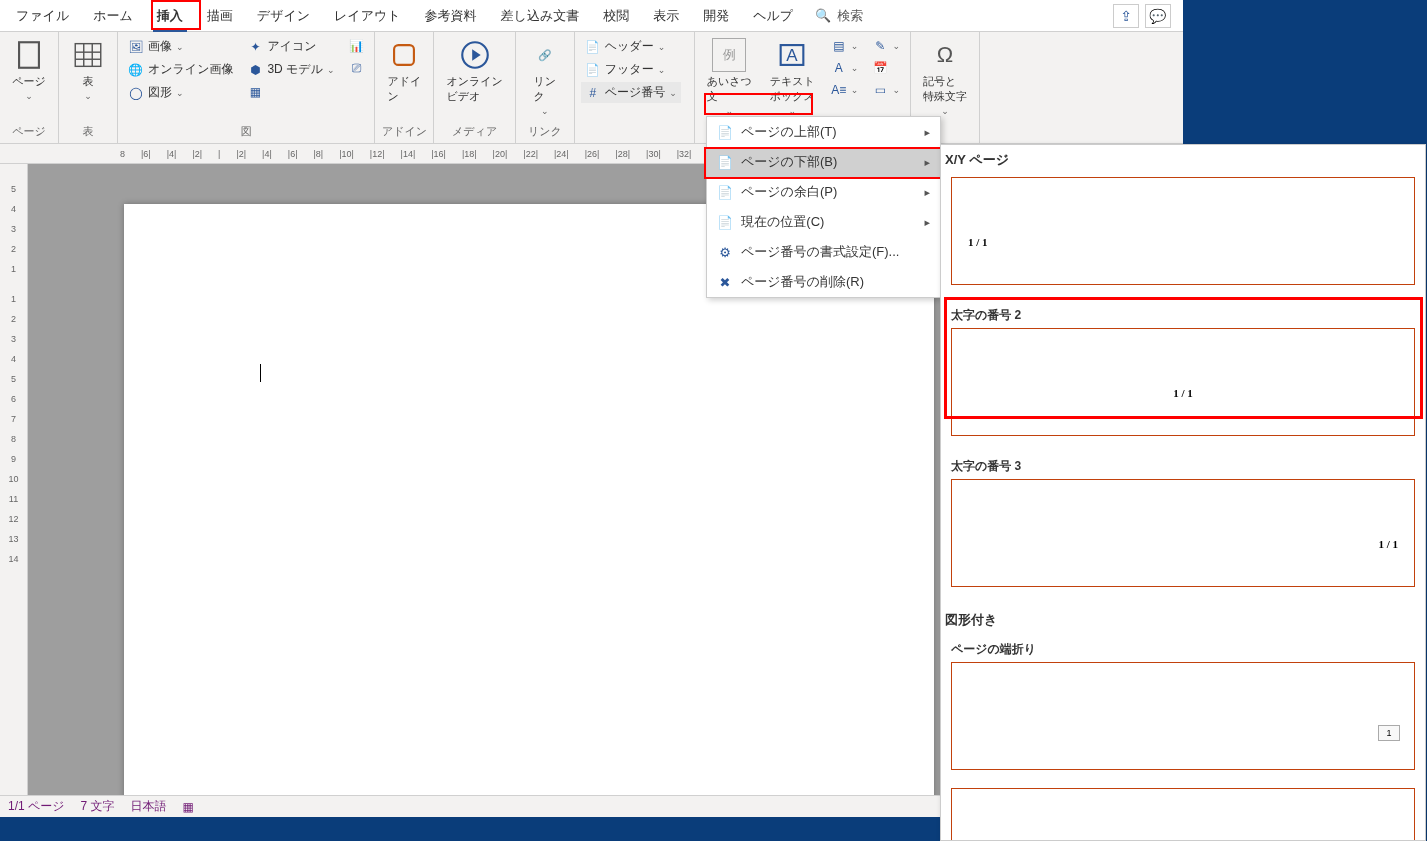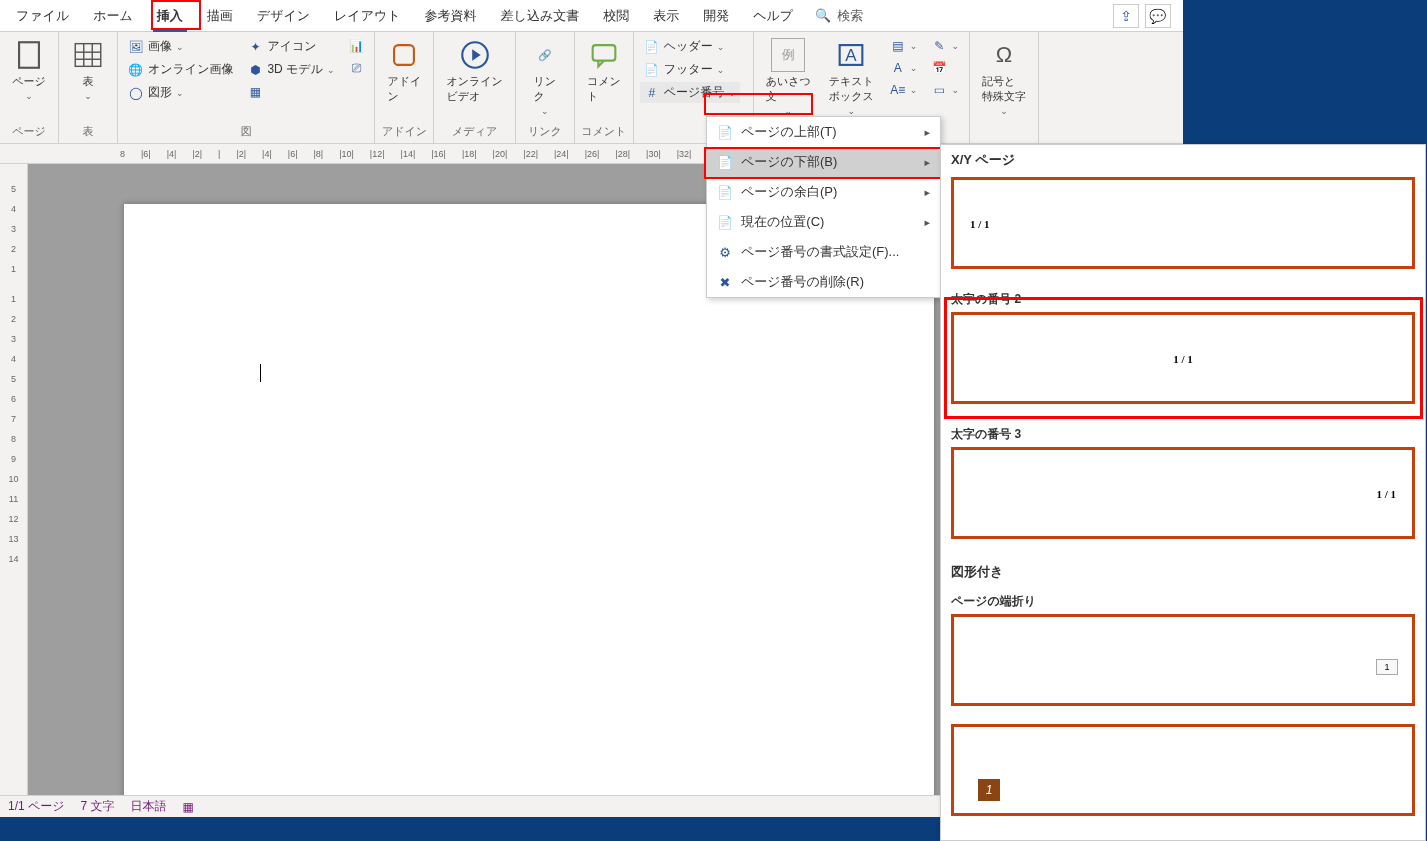--- a/index.html
+++ b/index.html
@@ -34,24 +34,24 @@
 
 .dropdown { position: absolute; left: 706px; top: 116px; width: 235px; background: #fff; border: 1px solid #ccc; box-shadow: 2px 2px 6px rgba(0,0,0,0.2); z-index: 20; }
 .dd-item { display: flex; align-items: center; gap: 8px; padding: 6px 10px; font-size: 13px; color: #333; cursor: pointer; position: relative; }
 .dd-item:hover, .dd-item.hover { background: #d0d0d0; }
 .dd-arrow { margin-left: auto; font-size: 11px; color: #555; }
 .dd-icon { width: 16px; height: 16px; color: #2b579a; display: flex; align-items: center; justify-content: center; }
 .dd-highlight { border: 2px solid #ff0000; position: absolute; left: 704px; top: 147px; width: 238px; height: 32px; pointer-events: none; z-index: 25; }
 
 
 .gallery { position: absolute; left: 940px; top: 144px; width: 486px; height: 697px; background: #fff; border: 1px solid #ccc; box-shadow: 2px 2px 6px rgba(0,0,0,0.2); z-index: 30; overflow-y: auto; }
-.gal-header { font-size: 13px; font-weight: bold; padding: 6px 10px 4px; color: #333; }
+.gal-header { font-size: 13px; font-weight: bold; padding: 6px 4px 4px; color: #333; }
 .gal-option { margin: 4px 10px 18px; }
 .gal-title { font-size: 12px; font-weight: bold; padding: 4px 0; color: #333; }
-.gal-preview { border: 3px solid #c2410c; height: 92px; position: relative; background: #fff; }
+.gal-preview { border: 1px solid #c2410c; height: 108px; position: relative; background: #fff; }
 .gal-num { position: absolute; font-size: 11px; font-family: serif; font-weight: bold; }
 .pos-left { left: 16px; bottom: 36px; }
 .pos-center { left: 50%; transform: translateX(-50%); bottom: 36px; }
 .pos-right { right: 16px; bottom: 36px; }
 .gal-highlight { border: 3px solid #ff0000; position: absolute; left: 944px; top: 297px; width: 479px; height: 122px; pointer-events: none; z-index: 35; }
 .fold { position: absolute; right: 14px; bottom: 28px; width: 22px; height: 16px; border: 1px solid #aaa; background: #f8f8f8; font-size: 9px; display: flex; align-items: center; justify-content: center; }
 .box-num { position: absolute; left: 24px; bottom: 12px; width: 22px; height: 22px; background: #8b4513; color: #fff; font-style: italic; font-family: serif; display: flex; align-items: center; justify-content: center; font-size: 12px; }
 
 
 .ruler-h { height: 20px; background: #f3f2f1; border-bottom: 1px solid #d0d0d0; display: flex; align-items: center; font-size: 9px; color: #666; padding-left: 120px; gap: 16px; }
@@ -203,35 +203,20 @@
     </div>
     <div class="group">
       <div class="group-content">
         <div class="big-btn chev">
           <div class="big-icon">🔗</div>
           <span style="white-space:pre-line">リン
 ク</span>
         </div>
       </div>
       <div class="group-label">リンク</div>
-    </div>
-    <div class="group">
-      <div class="group-content">
-        <div class="big-btn">
-          <div class="big-icon">
-              <svg viewBox="0 0 24 24">
-                <rect x="4" y="5" width="16" height="11" rx="2" fill="none" stroke="#70ad47" stroke-width="1.5"></rect>
-                <path d="M8,16 L8,20 L12,16" fill="none" stroke="#70ad47" stroke-width="1.5"></path>
-              </svg>
-            </div>
-          <span style="white-space:pre-line">コメン
-ト</span>
-        </div>
-      </div>
-      <div class="group-label">コメント</div>
     </div>
     <div class="group" style="min-width:120px">
       <div class="group-content">
         <div class="stack">
           <div class="small-btn chev">
               <span class="small-icon">📄</span>
               <span>ヘッダー</span>
             </div>
           <div class="small-btn chev">
               <span class="small-icon">📄</span>

